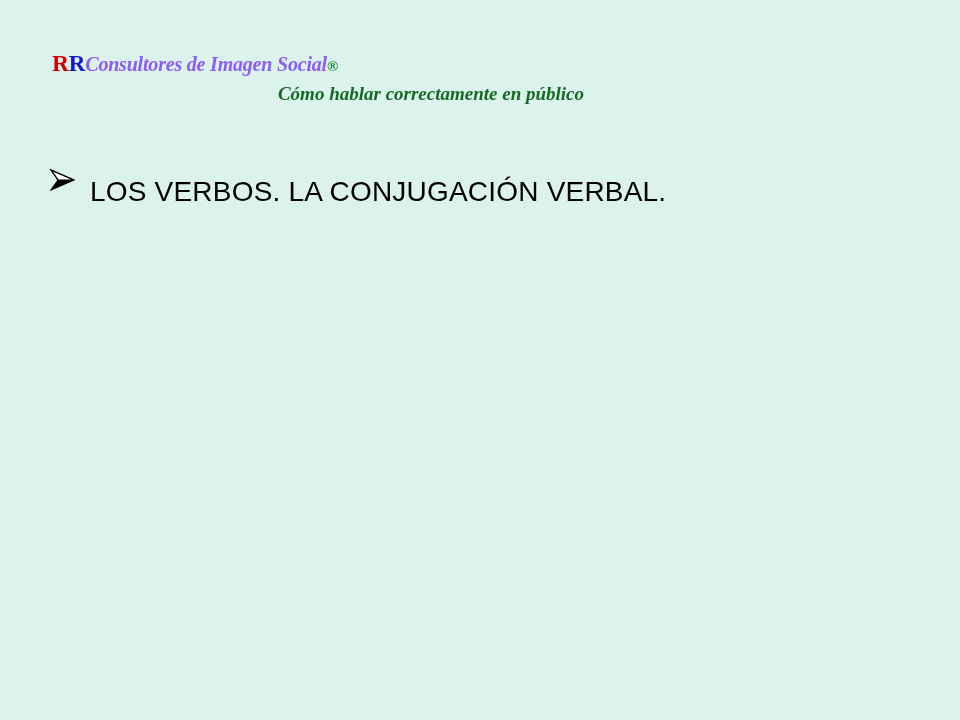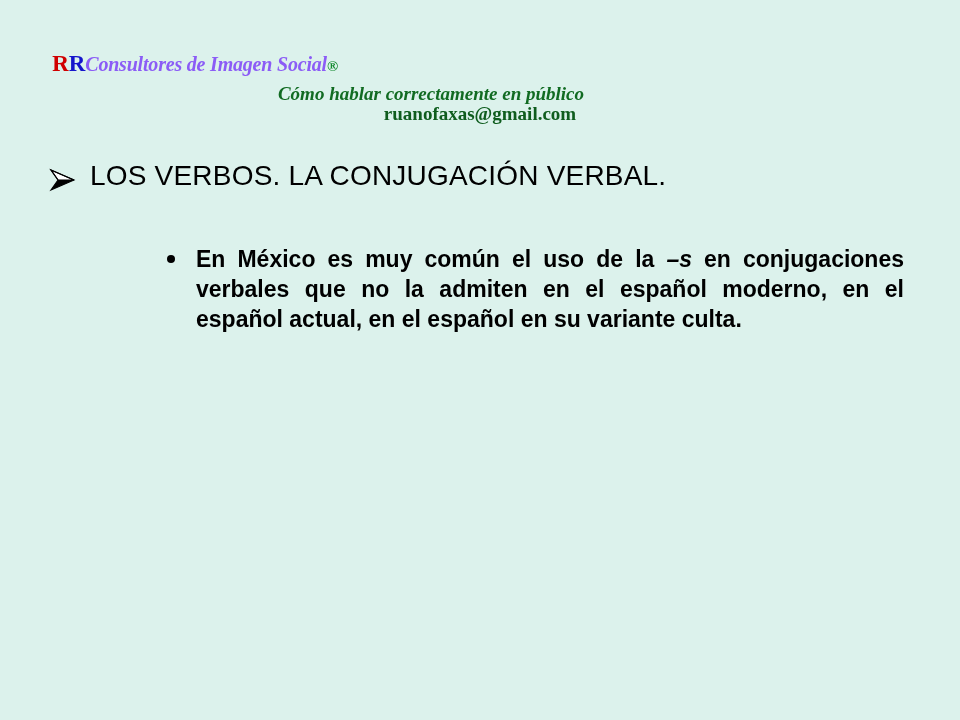--- a/index.html
+++ b/index.html
@@ -130,20 +130,21 @@
     margin-top: 5px;
   }
   .arrow-bullet svg { display: block; }
   .section-heading-text {
     font-family: "Liberation Sans", sans-serif;
     font-size: 28px;
     font-weight: normal;
     color: #000000;
     letter-spacing: 0.2px;
     margin-left: 12px;
+    margin-top: 16px;
   }
 
   
   .bullets {
     position: absolute;
     left: 164px;
     top: 244px;
     width: 740px;
   }
   .bullet-item {
@@ -180,37 +181,32 @@
 <div class="slide" style="background: rgb(220, 242, 236);">
 
   <div class="header">
 
     <div class="brand-logo">
       <span class="brand-r1">Я</span><span class="brand-r2">R</span><span class="brand-words">Consultores de Imagen Social</span><span class="brand-reg">®</span>
     </div>
 
 
     <div class="subtitle">Cómo hablar correctamente en público</div>
-    <div class="email">ruanofaxas@gmail.com</div>
   </div>
 
   <div class="section-heading">
     <span class="arrow-bullet">
       <svg viewBox="0 0 30 30" width="30" height="30" aria-hidden="true">
         <path d="M3 5 L26 15 L3 25 L10 15 Z" fill="#000000"></path>
         <path d="M3 5 L26 15 L10 15 Z" fill="#ffffff" stroke="#000000" stroke-width="1.1"></path>
         <path d="M3 5 L26 15 L3 25 L10 15 Z" fill="none" stroke="#000000" stroke-width="1.1" stroke-linejoin="miter"></path>
       </svg>
     </span>
     <span class="section-heading-text">LOS VERBOS. LA CONJUGACIÓN VERBAL.</span>
   </div>
 
   <div class="bullets">
 
-    <div class="bullet-item">
-      <span class="dot"></span>
-      <div class="bullet-text"><span>En México es muy común el uso de la </span><span class="ital">–s</span><span> en conjugaciones verbales que no la admiten en el español moderno, en el español actual, en el español en su variante culta.</span></div>
-    </div>
 
 
 
   </div>
 </div>
 
 </body></html>

